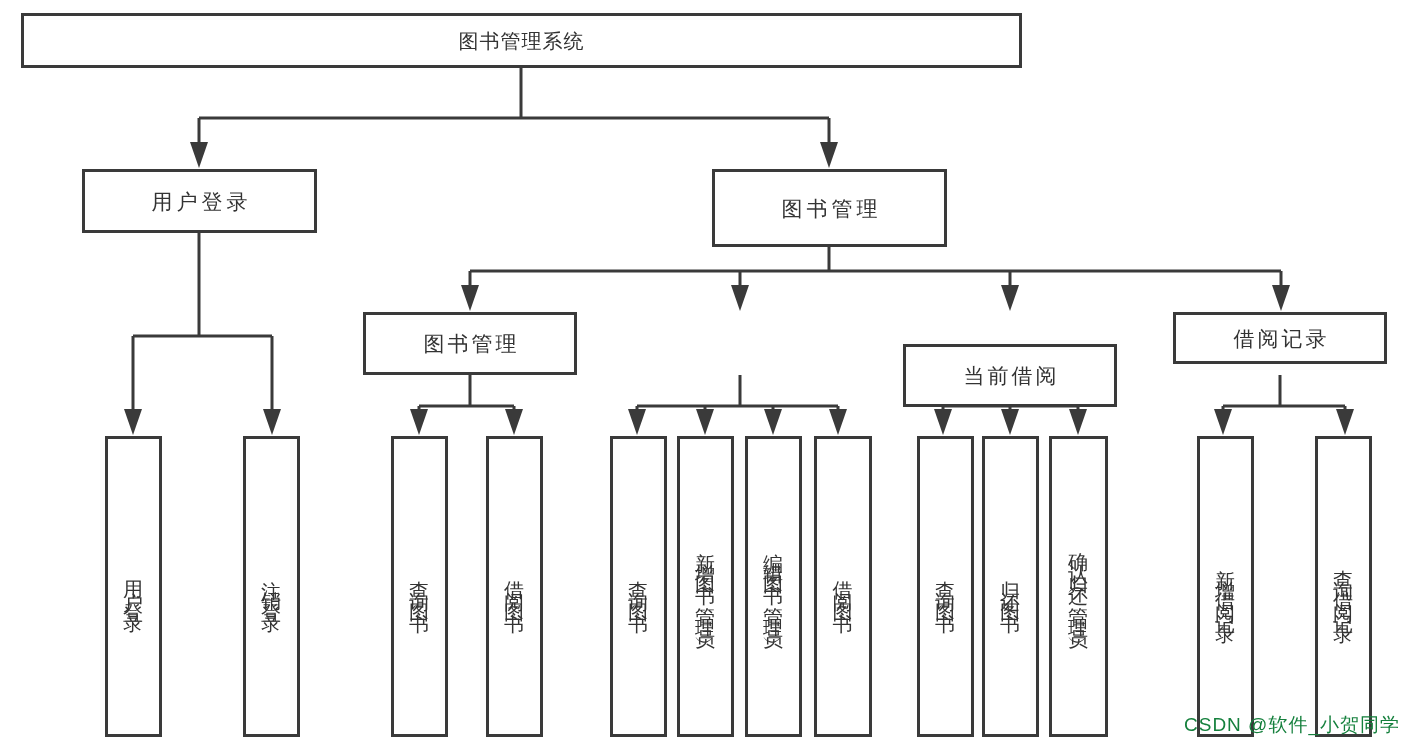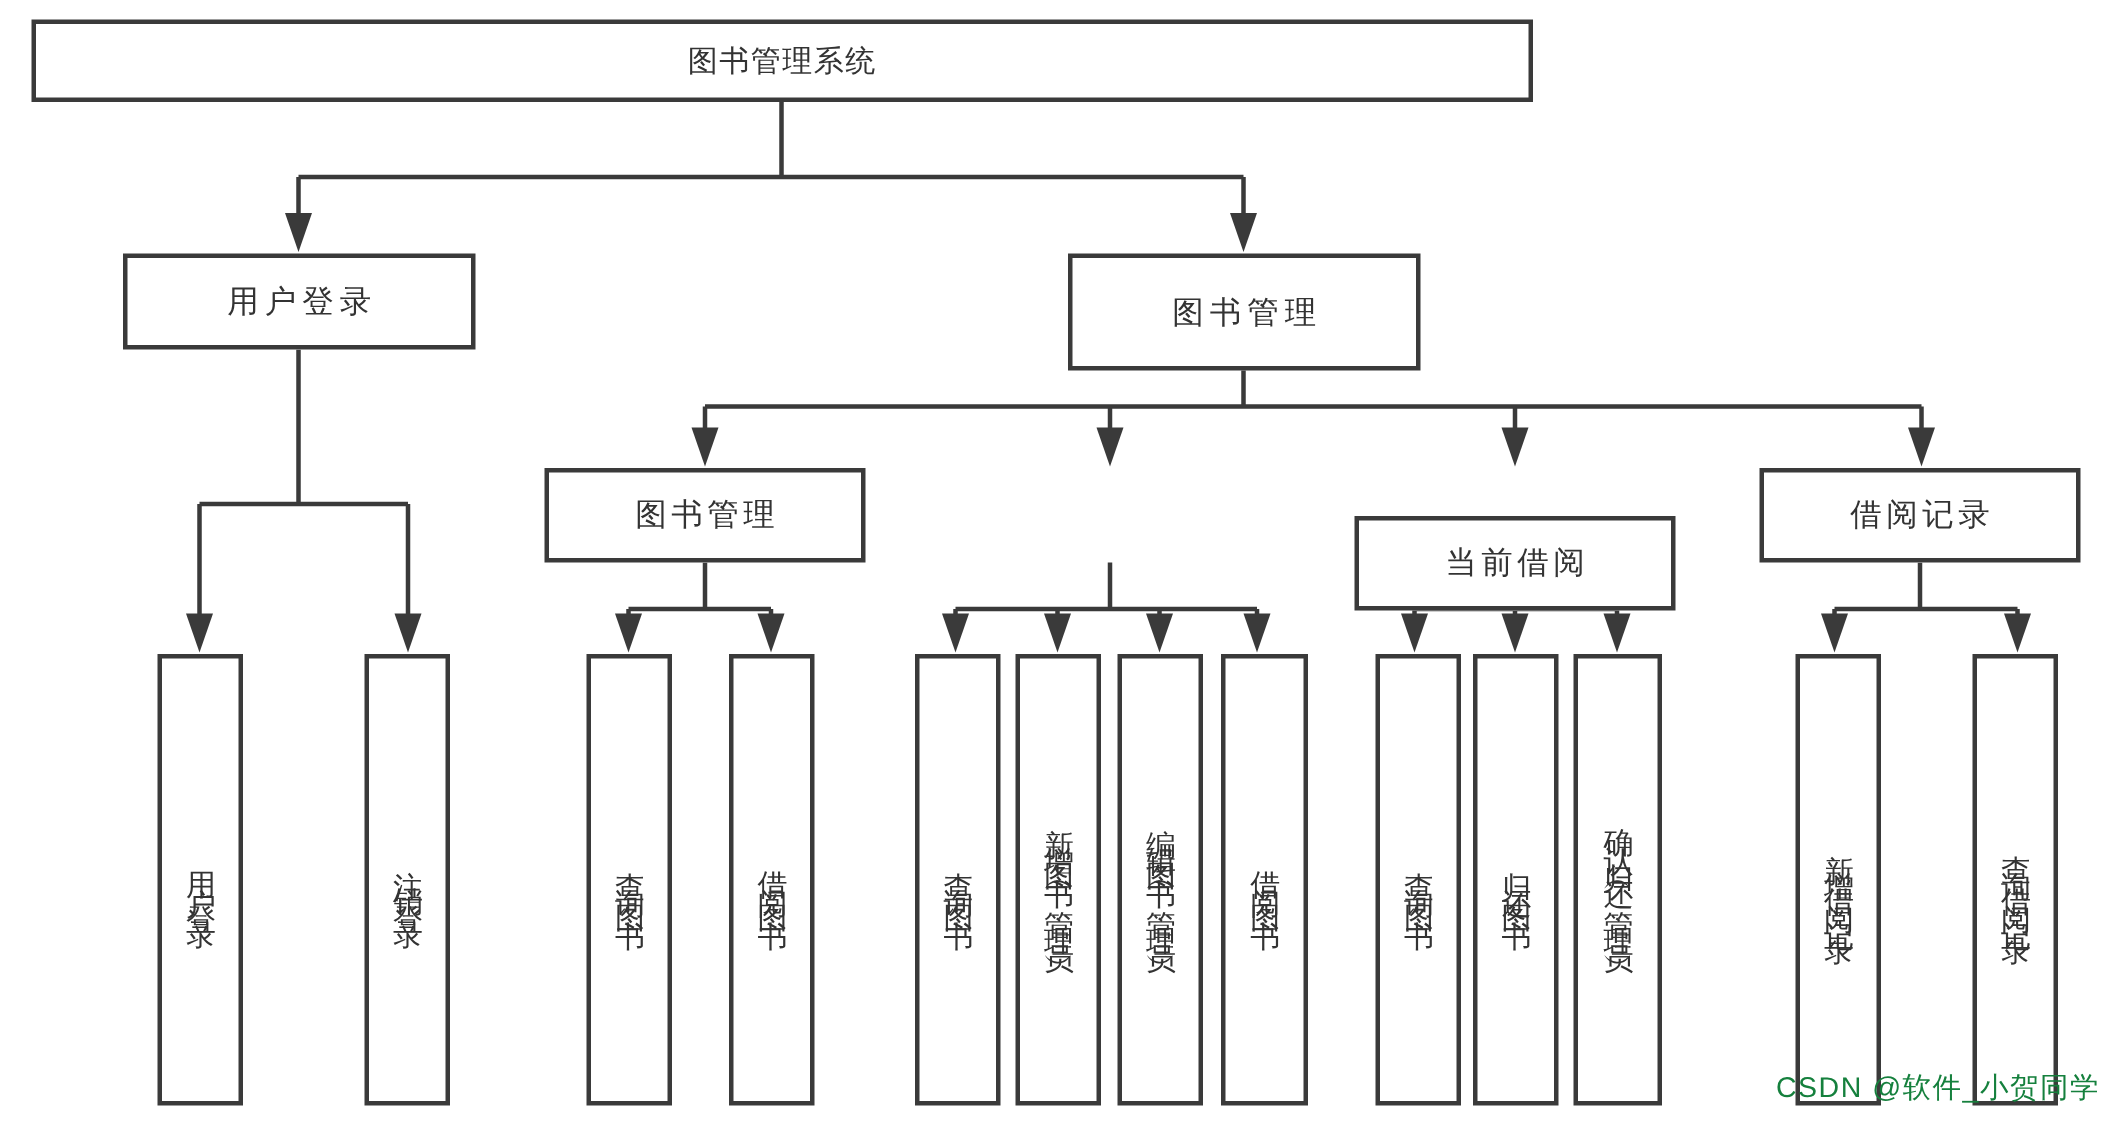--- a/index.html
+++ b/index.html
@@ -114,21 +114,21 @@
   <div class="box lvl2" style="left:712px; top:169px; width:235px; height:78px;">
     <span>图书管理</span>
   </div>
 
   <div class="box lvl3" style="left:363px; top:312px; width:214px; height:63px;">
     <span>图书管理</span>
   </div>
   <div class="box lvl3" style="left:903px; top:312px; width:214px; height:63px;margin-top:32px;">
     <span>当前借阅</span>
   </div>
-  <div class="box lvl3" style="left:1173px; top:312px; width:214px; height:63px;">
+  <div class="box lvl3" style="left:1173px; top:312px; width:214px; height:52px;">
     <span>借阅记录</span>
   </div>
 
   <div class="box lvl4" style="left:105px; top:436px; width:57px; height:301px;">
     <span>用户登录</span>
   </div>
   <div class="box lvl4" style="left:243px; top:436px; width:57px; height:301px;">
     <span>注销登录</span>
   </div>
 

